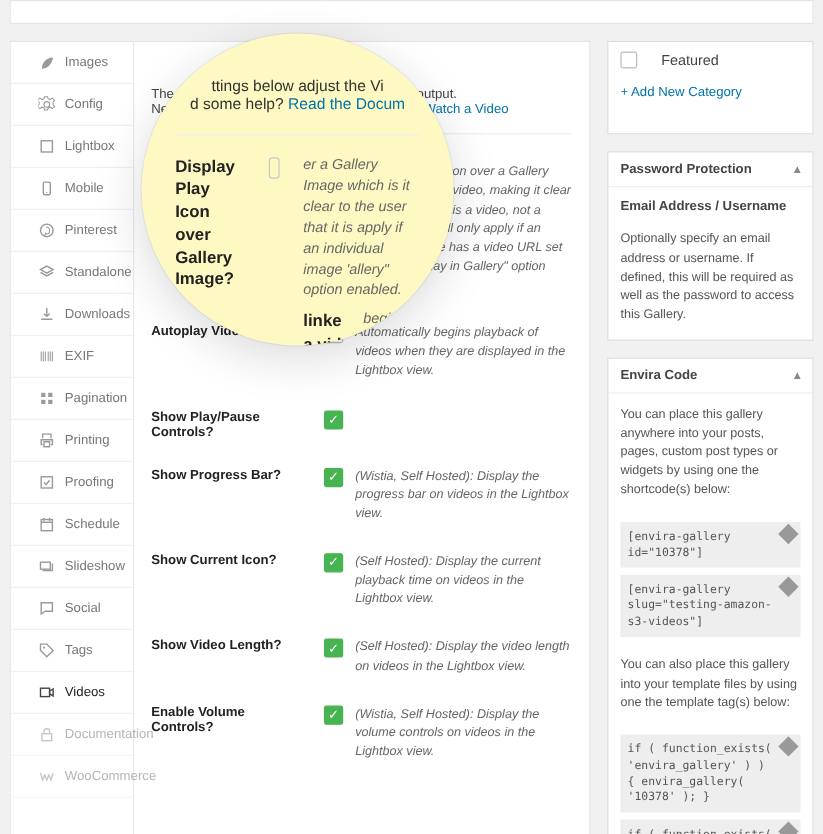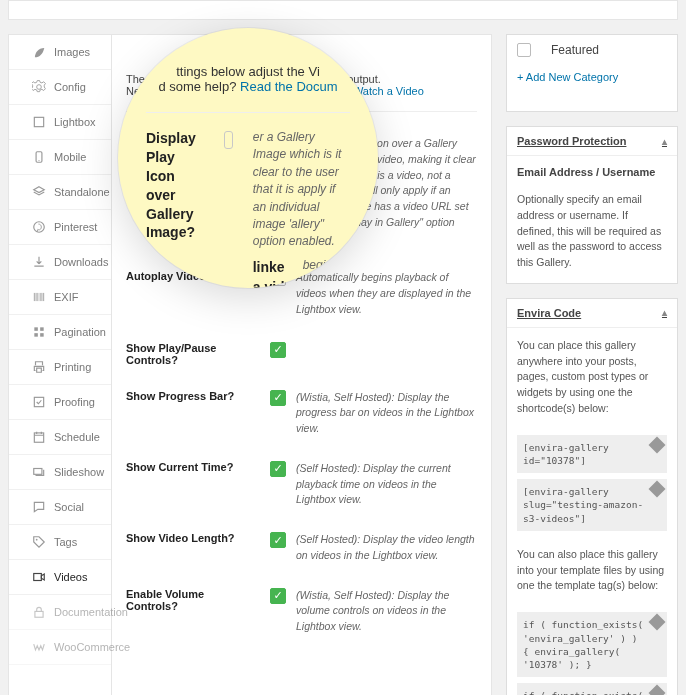--- a/index.html
+++ b/index.html
@@ -19,21 +19,21 @@
 .row{ display:flex; gap: 16px; padding: 10px 0 14px 0; align-items:flex-start;}
 .row + .row{ }
 .row .label{ width:128px; font-weight:600; font-size:11px; color:#222;}
 .row .chk{ width:16px; height:16px; border:1px solid #bcbcbc; background:#fff; border-radius:2px; display:inline-flex; align-items:center; justify-content:center;}
 .row .chk.on{ background:#46b450; border-color:#46b450; color:#fff; font-size:11px;}
 .row .desc{ flex:1; font-style: italic; color:#666; font-size:10.5px; line-height:1.5;}
 .row .cell2{ display:flex; gap:10px; flex:1;}
 .right-col{ width:172px; display:flex; flex-direction:column; gap:14px;}
 .box{ background:#fff; border:1px solid #ddd; }
 .box .box-body{ padding:10px 10px 12px 10px; font-size:10.5px; color:#555; line-height:1.5;}
-.box h3{ font-size:11px; font-weight:600; padding:8px 10px; border-bottom:1px solid #eee; display:flex; justify-content:space-between; align-items:center;text-decoration:underline;}
+.box h3{ font-size:11px; font-weight:600; padding:8px 10px; border-bottom:1px solid #eee; display:flex; justify-content:space-between; align-items:center;}
 .box h3 .toggle{ font-size:10px; color:#888;}
 .feat{ display:flex; align-items:center; gap:20px; padding:8px 10px;}
 .feat .chk{ width:14px; height:14px; border:1px solid #bbb; border-radius:2px;}
 .addcat{ display:block; color:#0073aa; font-size:11px; padding:6px 10px 28px; text-decoration: none; font-weight:500;}
 .subh{ font-size:11px; font-weight:600; padding:10px 10px 4px;}
 .code{ background:#eee; font-family: Menlo, Consolas, monospace; font-size:9.5px; padding:6px 20px 6px 6px; margin:6px 10px; position:relative; color:#555; line-height:1.4; word-break: break-word;}
 .code .tag{ position:absolute; top:4px; right:4px; width:12px; height:12px; background:#999; transform:rotate(45deg);}
 .toppad{ background:#fff; border:1px solid #e5e5e5; height:20px; margin:0 8px 10px 8px;}
 .zoom{ position:absolute; left:110px; top:-6px; width:260px; height:260px; border-radius:50%; background:#fef9c3; box-shadow:0 0 0 1px rgba(0,0,0,.05), 0 10px 40px rgba(0,0,0,.15); overflow:hidden; padding:30px 28px; }
 .zoom .ztxt1{ font-size:13px; color:#333; text-align:center; padding-top:6px;}
@@ -82,33 +82,33 @@
             <svg class="icon-svg" viewBox="0 0 24 24">
               <rect x="7" y="3" width="10" height="18" rx="2" fill="none" stroke="currentColor" stroke-width="2"></rect>
               <circle cx="12" cy="18" r="1"></circle>
             </svg>
           </span>
           <span>Mobile</span>
         </div>
         <div class="sidebar-item">
           <span class="ic">
             <svg class="icon-svg" viewBox="0 0 24 24">
-              <path d="M12 3l9 5-9 5-9-5 9-5zm-9 9l9 5 9-5" fill="none" stroke="currentColor" stroke-width="2"></path>
-            </svg>
-          </span>
-          <span>Standalone</span>
-        </div>
-        <div class="sidebar-item">
-          <span class="ic">
-            <svg class="icon-svg" viewBox="0 0 24 24">
               <circle cx="12" cy="12" r="9" fill="none" stroke="currentColor" stroke-width="2"></circle>
               <path d="M11 7c3 0 5 2 5 5 0 3-2 5-4 5-1 0-2-1-2-1l-1 4" fill="none" stroke="currentColor" stroke-width="1.5"></path>
             </svg>
           </span>
           <span>Pinterest</span>
+        </div>
+        <div class="sidebar-item">
+          <span class="ic">
+            <svg class="icon-svg" viewBox="0 0 24 24">
+              <path d="M12 3l9 5-9 5-9-5 9-5zm-9 9l9 5 9-5" fill="none" stroke="currentColor" stroke-width="2"></path>
+            </svg>
+          </span>
+          <span>Standalone</span>
         </div>
         <div class="sidebar-item">
           <span class="ic">
             <svg class="icon-svg" viewBox="0 0 24 24">
               <path d="M12 3v12m0 0l-4-4m4 4l4-4M4 19h16" fill="none" stroke="currentColor" stroke-width="2"></path>
             </svg>
           </span>
           <span>Downloads</span>
         </div>
         <div class="sidebar-item">
@@ -240,21 +240,21 @@
             </div>
           </div>
           <div class="row">
             <div class="label">Show Progress Bar?</div>
             <div class="cell2">
               <span class="chk on">✓</span>
               <div class="desc">(Wistia, Self Hosted): Display the progress bar on videos in the Lightbox view.</div>
             </div>
           </div>
           <div class="row">
-            <div class="label">Show Current Time?</div>
+            <div class="label">Show Current Icon?</div>
             <div class="cell2">
               <span class="chk on">✓</span>
               <div class="desc">(Self Hosted): Display the current playback time on videos in the Lightbox view.</div>
             </div>
           </div>
           <div class="row">
             <div class="label">Show Video Length?</div>
             <div class="cell2">
               <span class="chk on">✓</span>
               <div class="desc">(Self Hosted): Display the video length on videos in the Lightbox view.</div>

